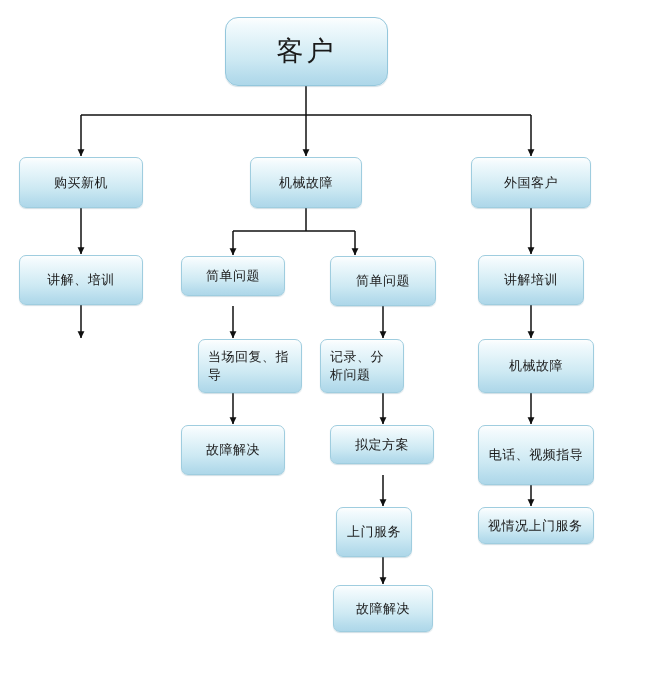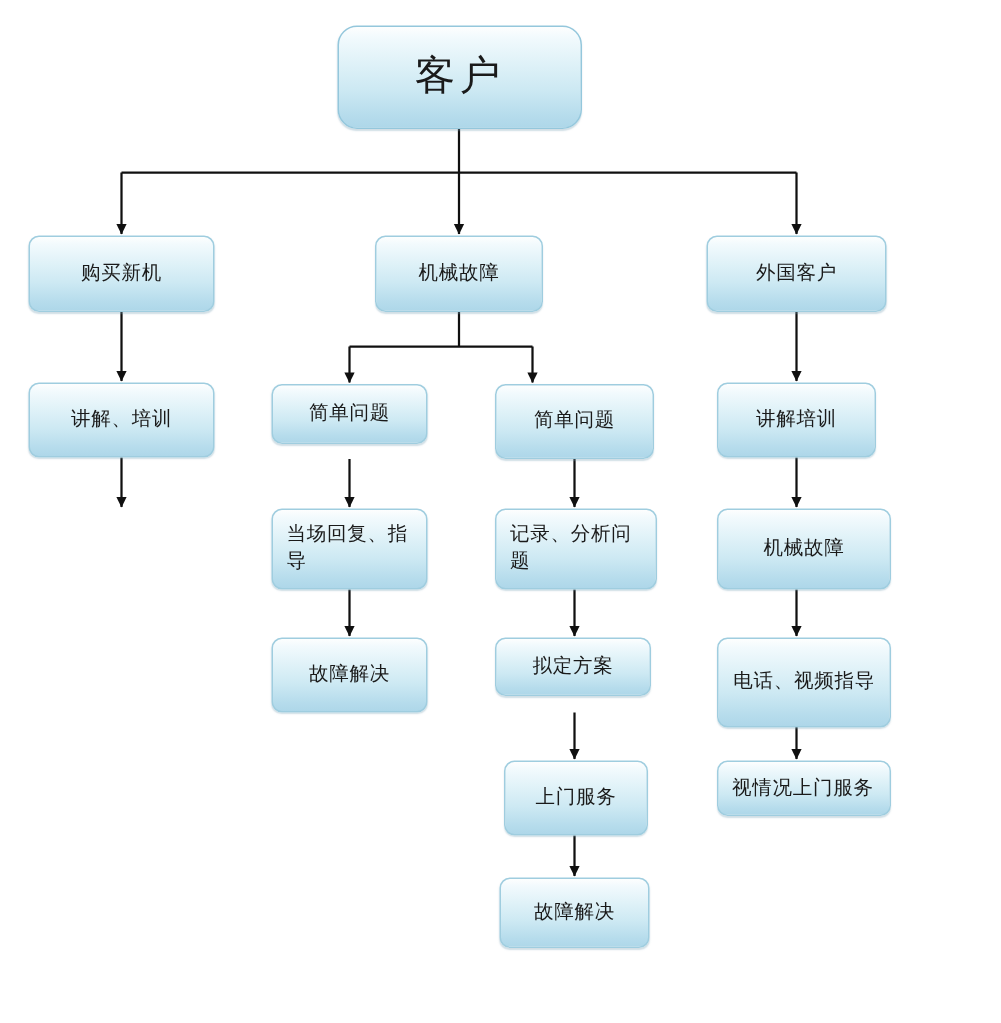--- a/index.html
+++ b/index.html
@@ -136,45 +136,45 @@
 
   <div class="node center" style="left:330px; top:256px; width:106px; height:50px;">
     <span class="node-label">简单问题</span>
   </div>
 
   <div class="node center" style="left:478px; top:255px; width:106px; height:50px;text-align:center;">
     <span class="node-label">讲解培训</span>
   </div>
 
 
-  <div class="node leftalign" style="left:181px; top:339px; width:104px; height:54px;">
+  <div class="node leftalign" style="left:198px; top:339px; width:104px; height:54px;">
     <span class="node-label">当场回复、指导</span>
   </div>
 
-  <div class="node leftalign" style="left:330px; top:339px; width:108px; height:54px;justify-content:center;">
+  <div class="node leftalign" style="left:320px; top:339px; width:84px; height:54px;justify-content:center;">
     <span class="node-label">记录、分析问题</span>
   </div>
 
   <div class="node center" style="left:478px; top:339px; width:116px; height:54px;">
     <span class="node-label">机械故障</span>
   </div>
 
   <div class="node center" style="left:181px; top:425px; width:104px; height:50px;">
     <span class="node-label">故障解决</span>
   </div>
 
   <div class="node center" style="left:330px; top:425px; width:104px; height:39px;">
     <span class="node-label">拟定方案</span>
   </div>
 
   <div class="node center" style="left:478px; top:425px; width:116px; height:60px;">
     <span class="node-label">电话、视频指导</span>
   </div>
 
-  <div class="node center" style="left:336px; top:507px; width:96px; height:50px;">
+  <div class="node center" style="left:336px; top:507px; width:76px; height:50px;">
     <span class="node-label">上门服务</span>
   </div>
 
   <div class="node leftalign" style="left:478px; top:507px; width:116px; height:37px;">
     <span class="node-label">视情况上门服务</span>
   </div>
 
   <div class="node center" style="left:333px; top:585px; width:100px; height:47px;">
     <span class="node-label">故障解决</span>
   </div>

